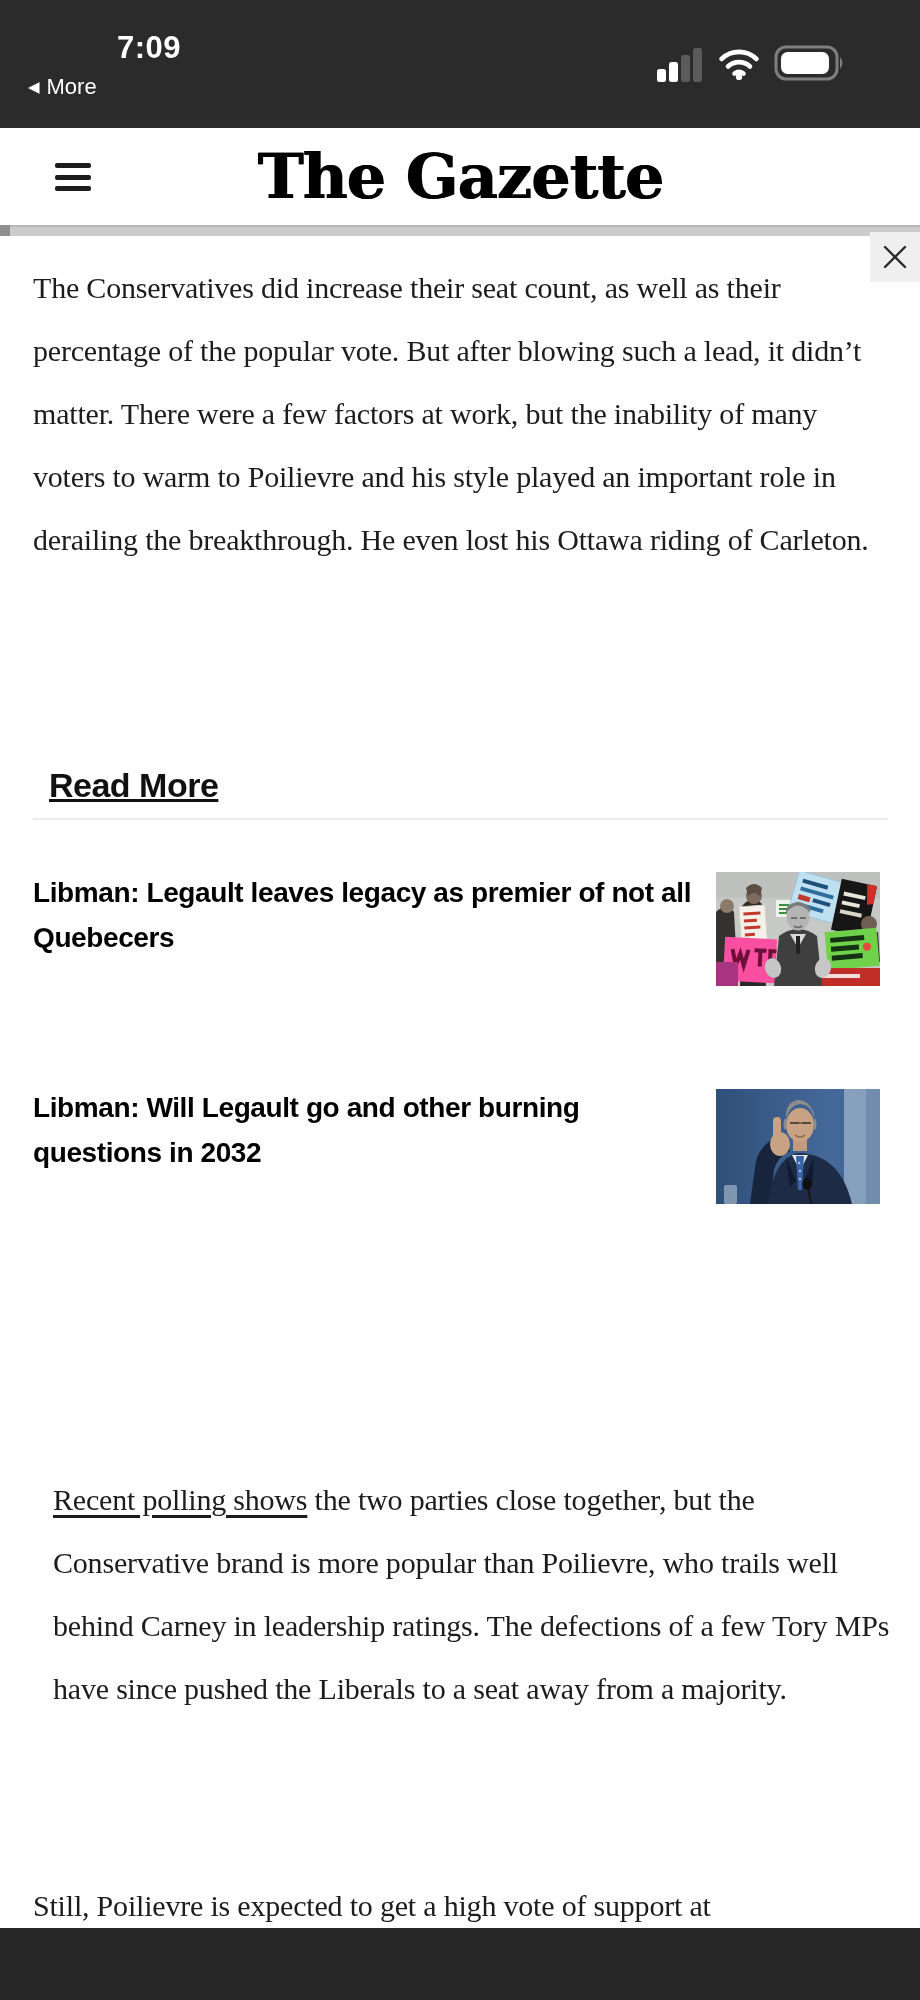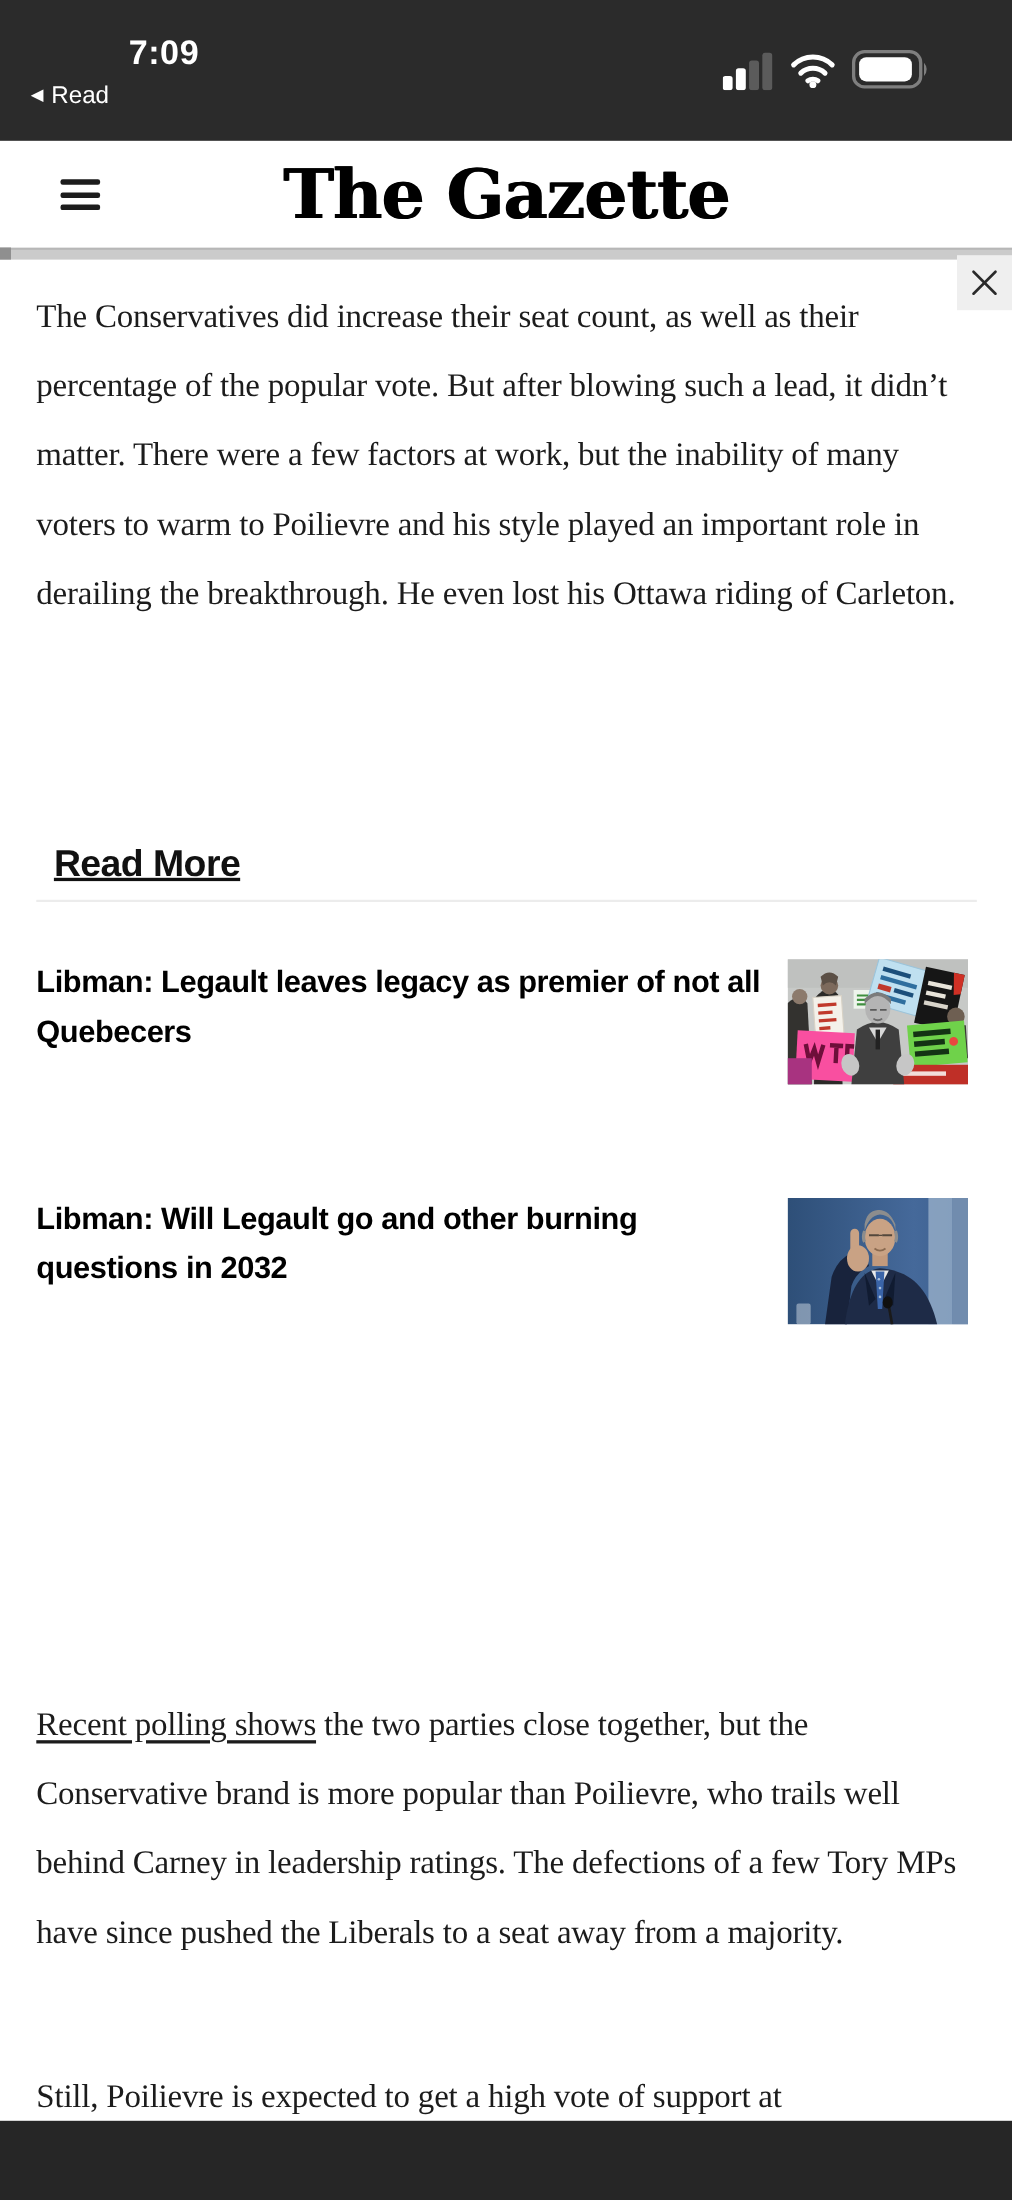--- a/index.html
+++ b/index.html
@@ -22,21 +22,21 @@
     text-shadow:1px 0 0 #000;}
   .band{left:0;top:225px;width:920px;height:11px;background:#cbcbcb;box-shadow:inset 0 2px 0 #b7b7b7;}
   .band-progress{left:0;top:225px;width:10px;height:11px;background:#8f8f8f;}
   .close-btn{left:870px;top:232px;width:50px;height:50px;background:#efefef;display:flex;align-items:center;justify-content:center;cursor:pointer;}
 
   
   .article{left:33px;top:0;width:858px;height:1908px;}
   .body-par{position:absolute;left:0;width:858px;margin:0;
     font-family:"Liberation Serif",serif;font-size:30px;line-height:63px;color:#1c1c1c;letter-spacing:-0.2px;}
   .p1{top:256px;}
-  .p2{top:1536px;}
+  .p2{top:1468px;margin-left:20px;}
   .p3{top:1874px;}
   .body-par a{color:#1c1c1c;text-decoration:underline;text-underline-offset:5px;cursor:pointer;}
 
   .read-more{position:absolute;left:0;top:750px;margin:16px;font-size:34px;font-weight:700;color:#111;letter-spacing:-0.5px;text-decoration:underline;}
   .rule{position:absolute;left:0;top:818px;width:855px;height:2px;background:#ececec;}
 
   .teaser{position:absolute;left:0;width:855px;cursor:pointer;}
   .teaser.t1{top:850px;height:120px;margin-top:20px;}
   .teaser.t2{top:1085px;height:124px;}
   .teaser-title{margin:0;width:668px;font-size:28px;line-height:45px;font-weight:700;color:#000;letter-spacing:-0.4px;}
@@ -46,21 +46,21 @@
   
   .bottom-bar{left:0;top:1928px;width:920px;height:72px;background:#262626;z-index:8;}
 </style>
 </head>
 <body>
 
 <div class="abs status-bar">
   <div class="abs status-time">7:09</div>
   <div class="abs status-back">
     <span class="back-tri">◀</span>
-    <span>Read</span>
+    <span>More</span>
   </div>
   <div class="abs status-icons">
     <span>
       <svg width="47" height="38" viewBox="0 0 47 38">
         <rect x="0" y="25" width="9" height="13" rx="2.5" fill="#ffffff"></rect>
         <rect x="12" y="18" width="9" height="20" rx="2.5" fill="#ffffff"></rect>
         <rect x="24" y="11" width="9" height="27" rx="2.5" fill="#5b5b5b"></rect>
         <rect x="36" y="4" width="9" height="34" rx="2.5" fill="#5b5b5b"></rect>
       </svg>
     </span>

